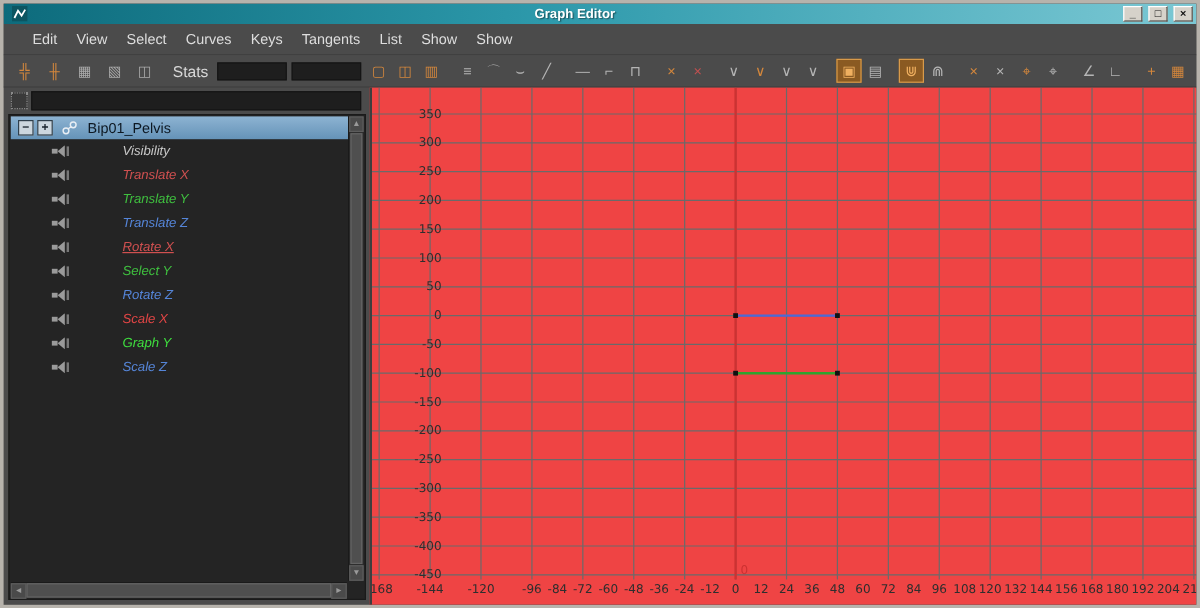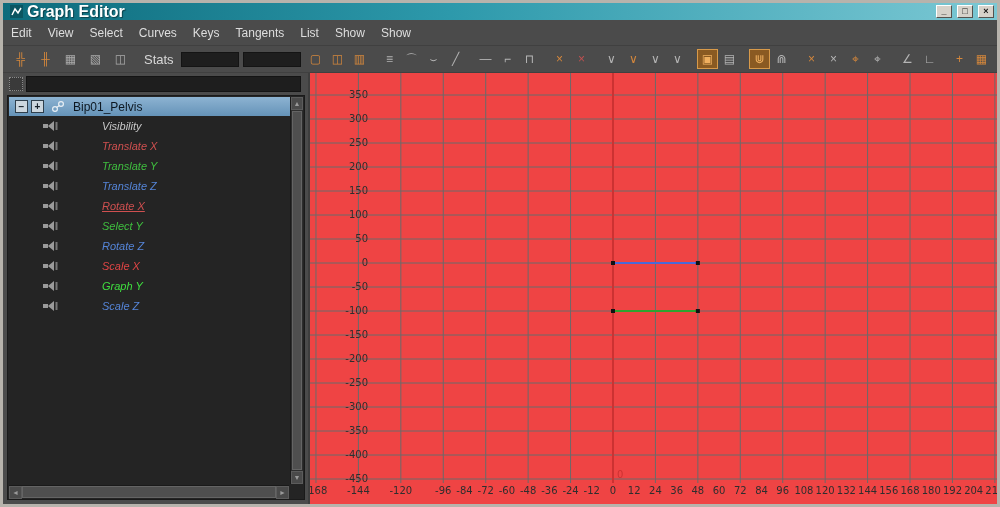--- a/index.html
+++ b/index.html
@@ -8,31 +8,31 @@
     position:relative; width:1000px; height:507px;
     background:#4b4b4b; border:3px solid #b7b3ac; outline:1px solid #55524e;
     overflow:hidden;
   }
   
   .titlebar {
     position:absolute; top:0; left:0; right:0; height:17px;
     background:linear-gradient(90deg,#0d6b7c 0%, #2d99ab 45%, #7bc8d4 100%);
     display:flex; align-items:center; padding:0 3px; gap:4px;
   }
-  .title-text { color:#ffffff; font-size:16px; font-weight:bold; text-shadow:1px 1px 1px rgba(0,0,0,.45); flex:1; }
+  .title-text { color:#ffffff; font-size:11px; font-weight:bold; text-shadow:1px 1px 1px rgba(0,0,0,.45); flex:1;text-align:center; }
   .win-btn {
     width:16px; height:13px; background:#d6d2ca; margin-left:1px;
     border:1px solid; border-color:#ffffff #55524e #55524e #ffffff;
     font-size:9px; line-height:10px; text-align:center; color:#111; font-weight:bold;
   }
   
   .menubar {
     position:absolute; top:17px; left:0; right:0; height:26px;
     background:#4b4b4b; border-bottom:1px solid #404040;
-    display:flex; align-items:center; padding-left:0;
+    display:flex; align-items:center; padding-left:16px;
   }
   .menu-item { padding:3px 8px; font-size:12px; color:#dedede; cursor:default; }
   
   .toolbar {
     position:absolute; top:43px; left:0; right:0; height:27px;
     background:#4b4b4b; border-bottom:1px solid #404040;
   }
   .toolbar-left { display:flex; align-items:center; gap:2px; padding-left:6px; height:100%; }
   .toolbar-right { position:absolute; left:302px; top:3px; display:flex; gap:1px; align-items:center; }
   .tool-icon {

